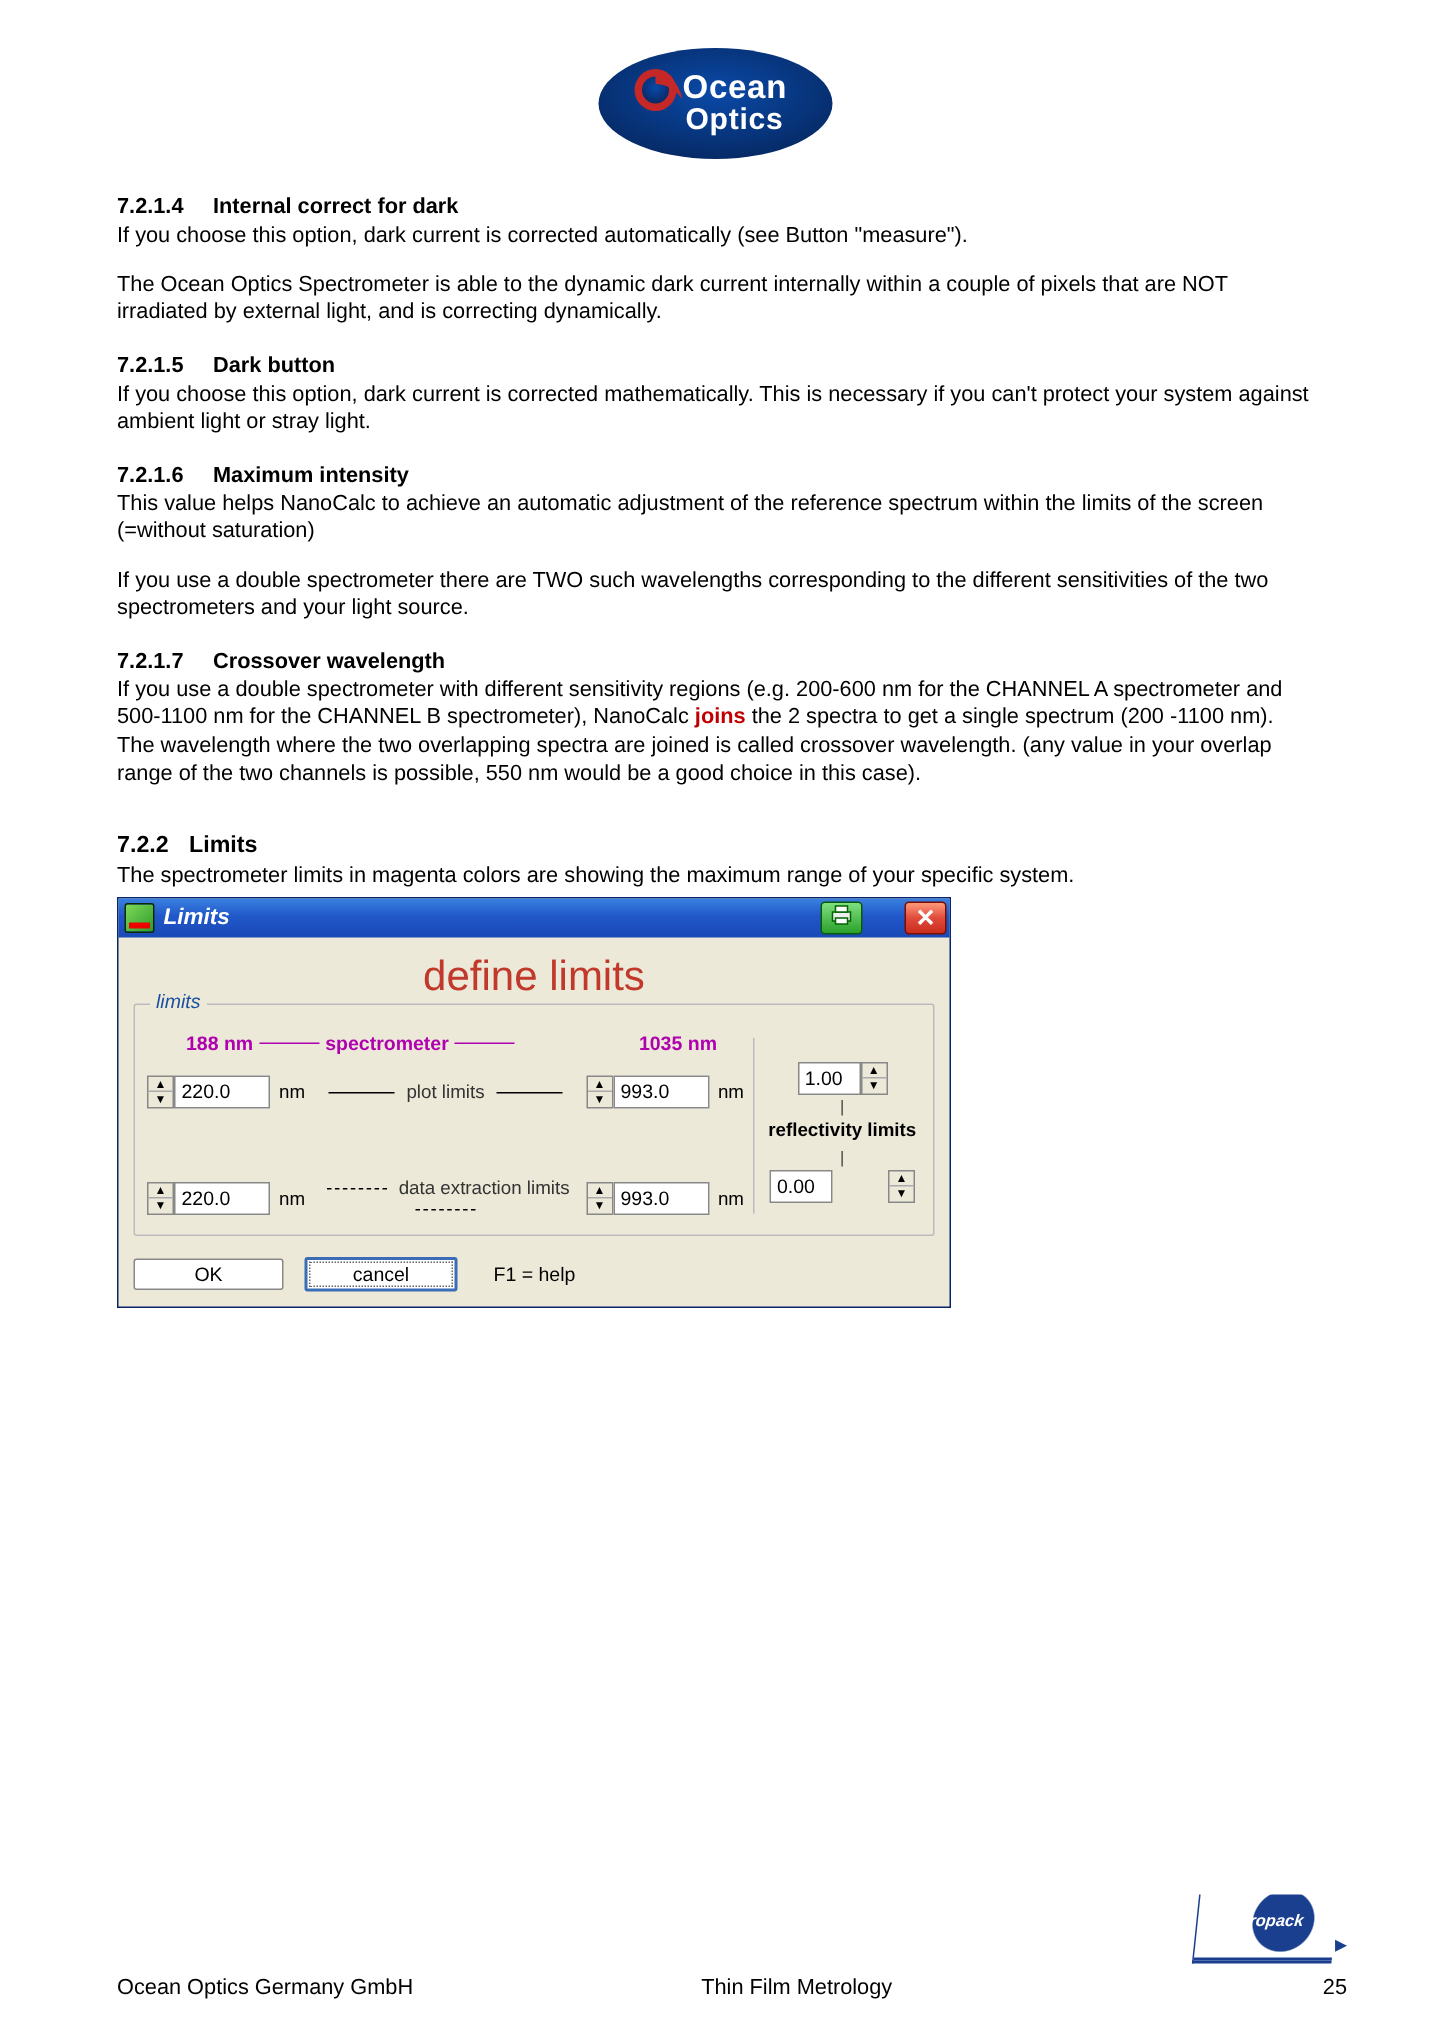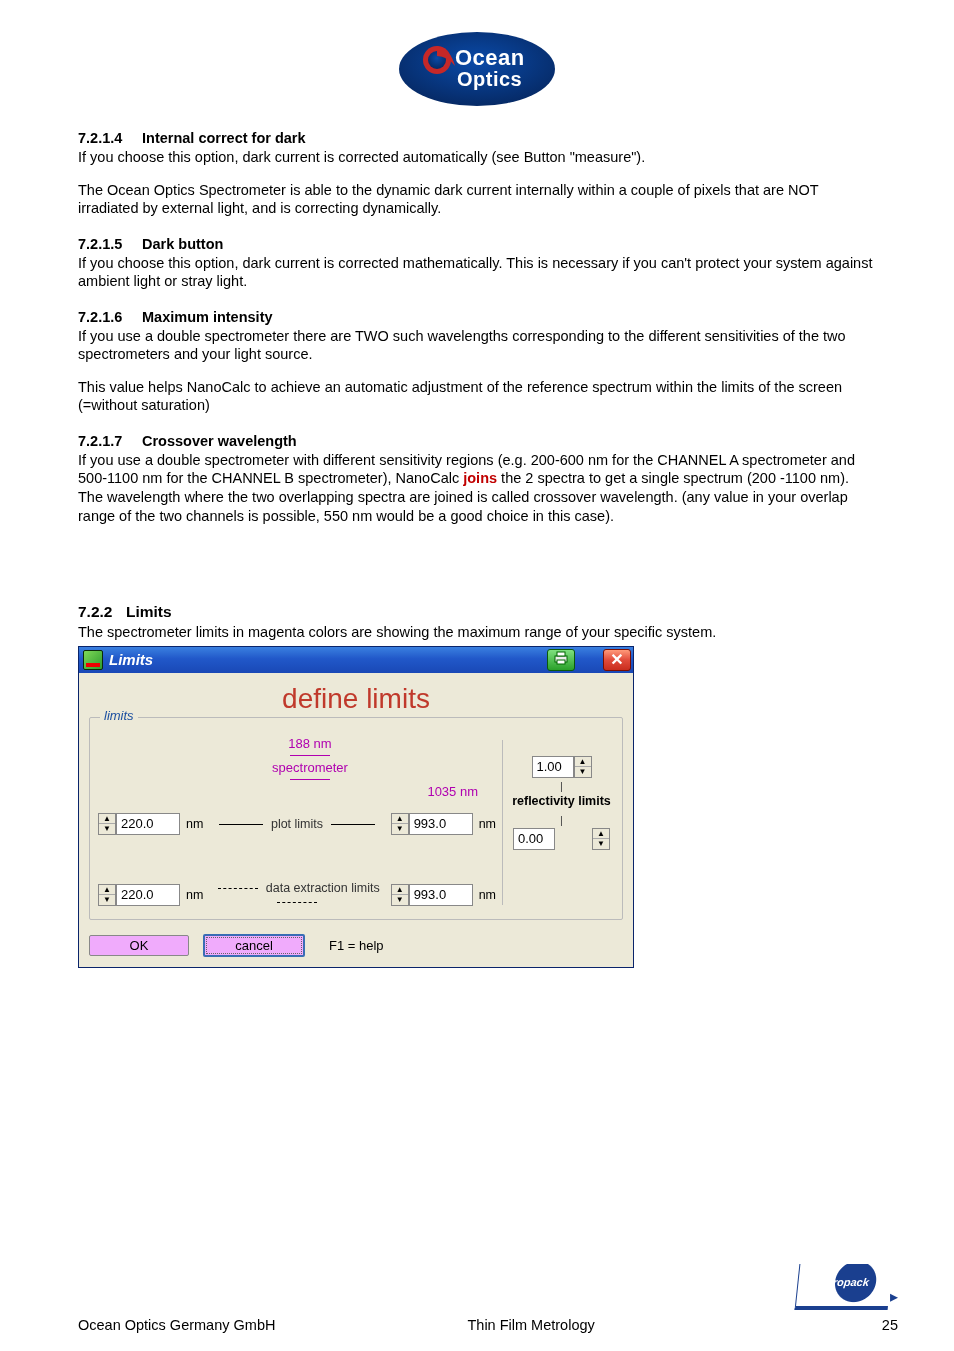--- a/index.html
+++ b/index.html
@@ -37,21 +37,20 @@
     width: 64px;
   }
   h3.sub {
     font-size: 15.5px;
     font-weight: bold;
     margin: 30px 0 2px 0;
   }
   h3.sub .num {
     display: inline-block;
     width: 48px;
-    margin-top: 48px;
   }
   p.body {
     font-size: 14.5px;
     line-height: 1.28;
     margin: 2px 0 14px 0;
   }
   .joins { color: #c00000; font-weight: bold; }
 
   
   .dlg {
@@ -161,25 +160,24 @@
   .right-col {
     flex: 1;
     text-align: center;
     font-size: 12.5px;
     color: #000;
     padding-top: 20px;
   }
 
   .row { display:flex; align-items:center; font-size:13px; }
   .spec-row {
-    font-weight: normal;
+    font-weight: bold;
     color: #b000b0;
     padding-left: 26px;
     gap: 4px;
-    flex-direction: column;
   }
   .spec-row .dash { border-top: 1.5px solid #b000b0; width: 40px; height: 0; }
   .spec-row .label { flex: none; }
   .spec-row .mid { flex: none; }
 
   .spinner-row {
     gap: 6px;
   }
   .spin-ctl {
     display:flex;
@@ -220,21 +218,21 @@
   .btn-row {
     display:flex;
     gap:14px;
     margin-top: 14px;
     align-items:center;
   }
   .win-btn {
     min-width: 70px;
     padding: 2px 14px;
     font-size: 13px;
-    background:#f0abfc;
+    background:#ffffff;
     border: 1px solid #888;
     border-radius: 2px;
     text-align:center;
     cursor:pointer;
   }
   .win-btn.default-btn {
     outline: 1px dotted #666;
     outline-offset: -4px;
     border: 2px solid #3a6db5;
     padding-left: 14px;
@@ -316,22 +314,22 @@
   <p class="body">The Ocean Optics Spectrometer is able to the dynamic dark current internally within a couple of pixels that are NOT irradiated by external light, and is correcting dynamically.</p>
 
   <h3 class="sec">
     <span class="num">7.2.1.5</span><span>Dark button</span>
   </h3>
   <p class="body">If you choose this option, dark current is corrected mathematically. This is necessary if you can't protect your system against ambient light or stray light.</p>
 
   <h3 class="sec">
     <span class="num">7.2.1.6</span><span>Maximum intensity</span>
   </h3>
+  <p class="body">This value helps NanoCalc to achieve an automatic adjustment of the reference spectrum within the limits of the screen (=without saturation)</p>
   <p class="body">If you use a double spectrometer there are TWO such wavelengths corresponding to the different sensitivities of the two spectrometers and your light source.</p>
-  <p class="body">This value helps NanoCalc to achieve an automatic adjustment of the reference spectrum within the limits of the screen (=without saturation)</p>
 
   <h3 class="sec">
     <span class="num">7.2.1.7</span><span>Crossover wavelength</span>
   </h3>
   <p class="body">
     <span>If you use a double spectrometer with different sensitivity regions (e.g. 200-600 nm for the CHANNEL A spectrometer and 500-1100 nm for the CHANNEL B spectrometer), NanoCalc </span><span class="joins">joins</span><span> the 2 spectra to get a single spectrum (200 -1100 nm). The wavelength where the two overlapping spectra are joined is called crossover wavelength. (any value in your overlap range of the two channels is possible, 550 nm would be a good choice in this case).</span>
   </p>
 
   <h3 class="sub">
     <span class="num">7.2.2</span><span>Limits</span>

